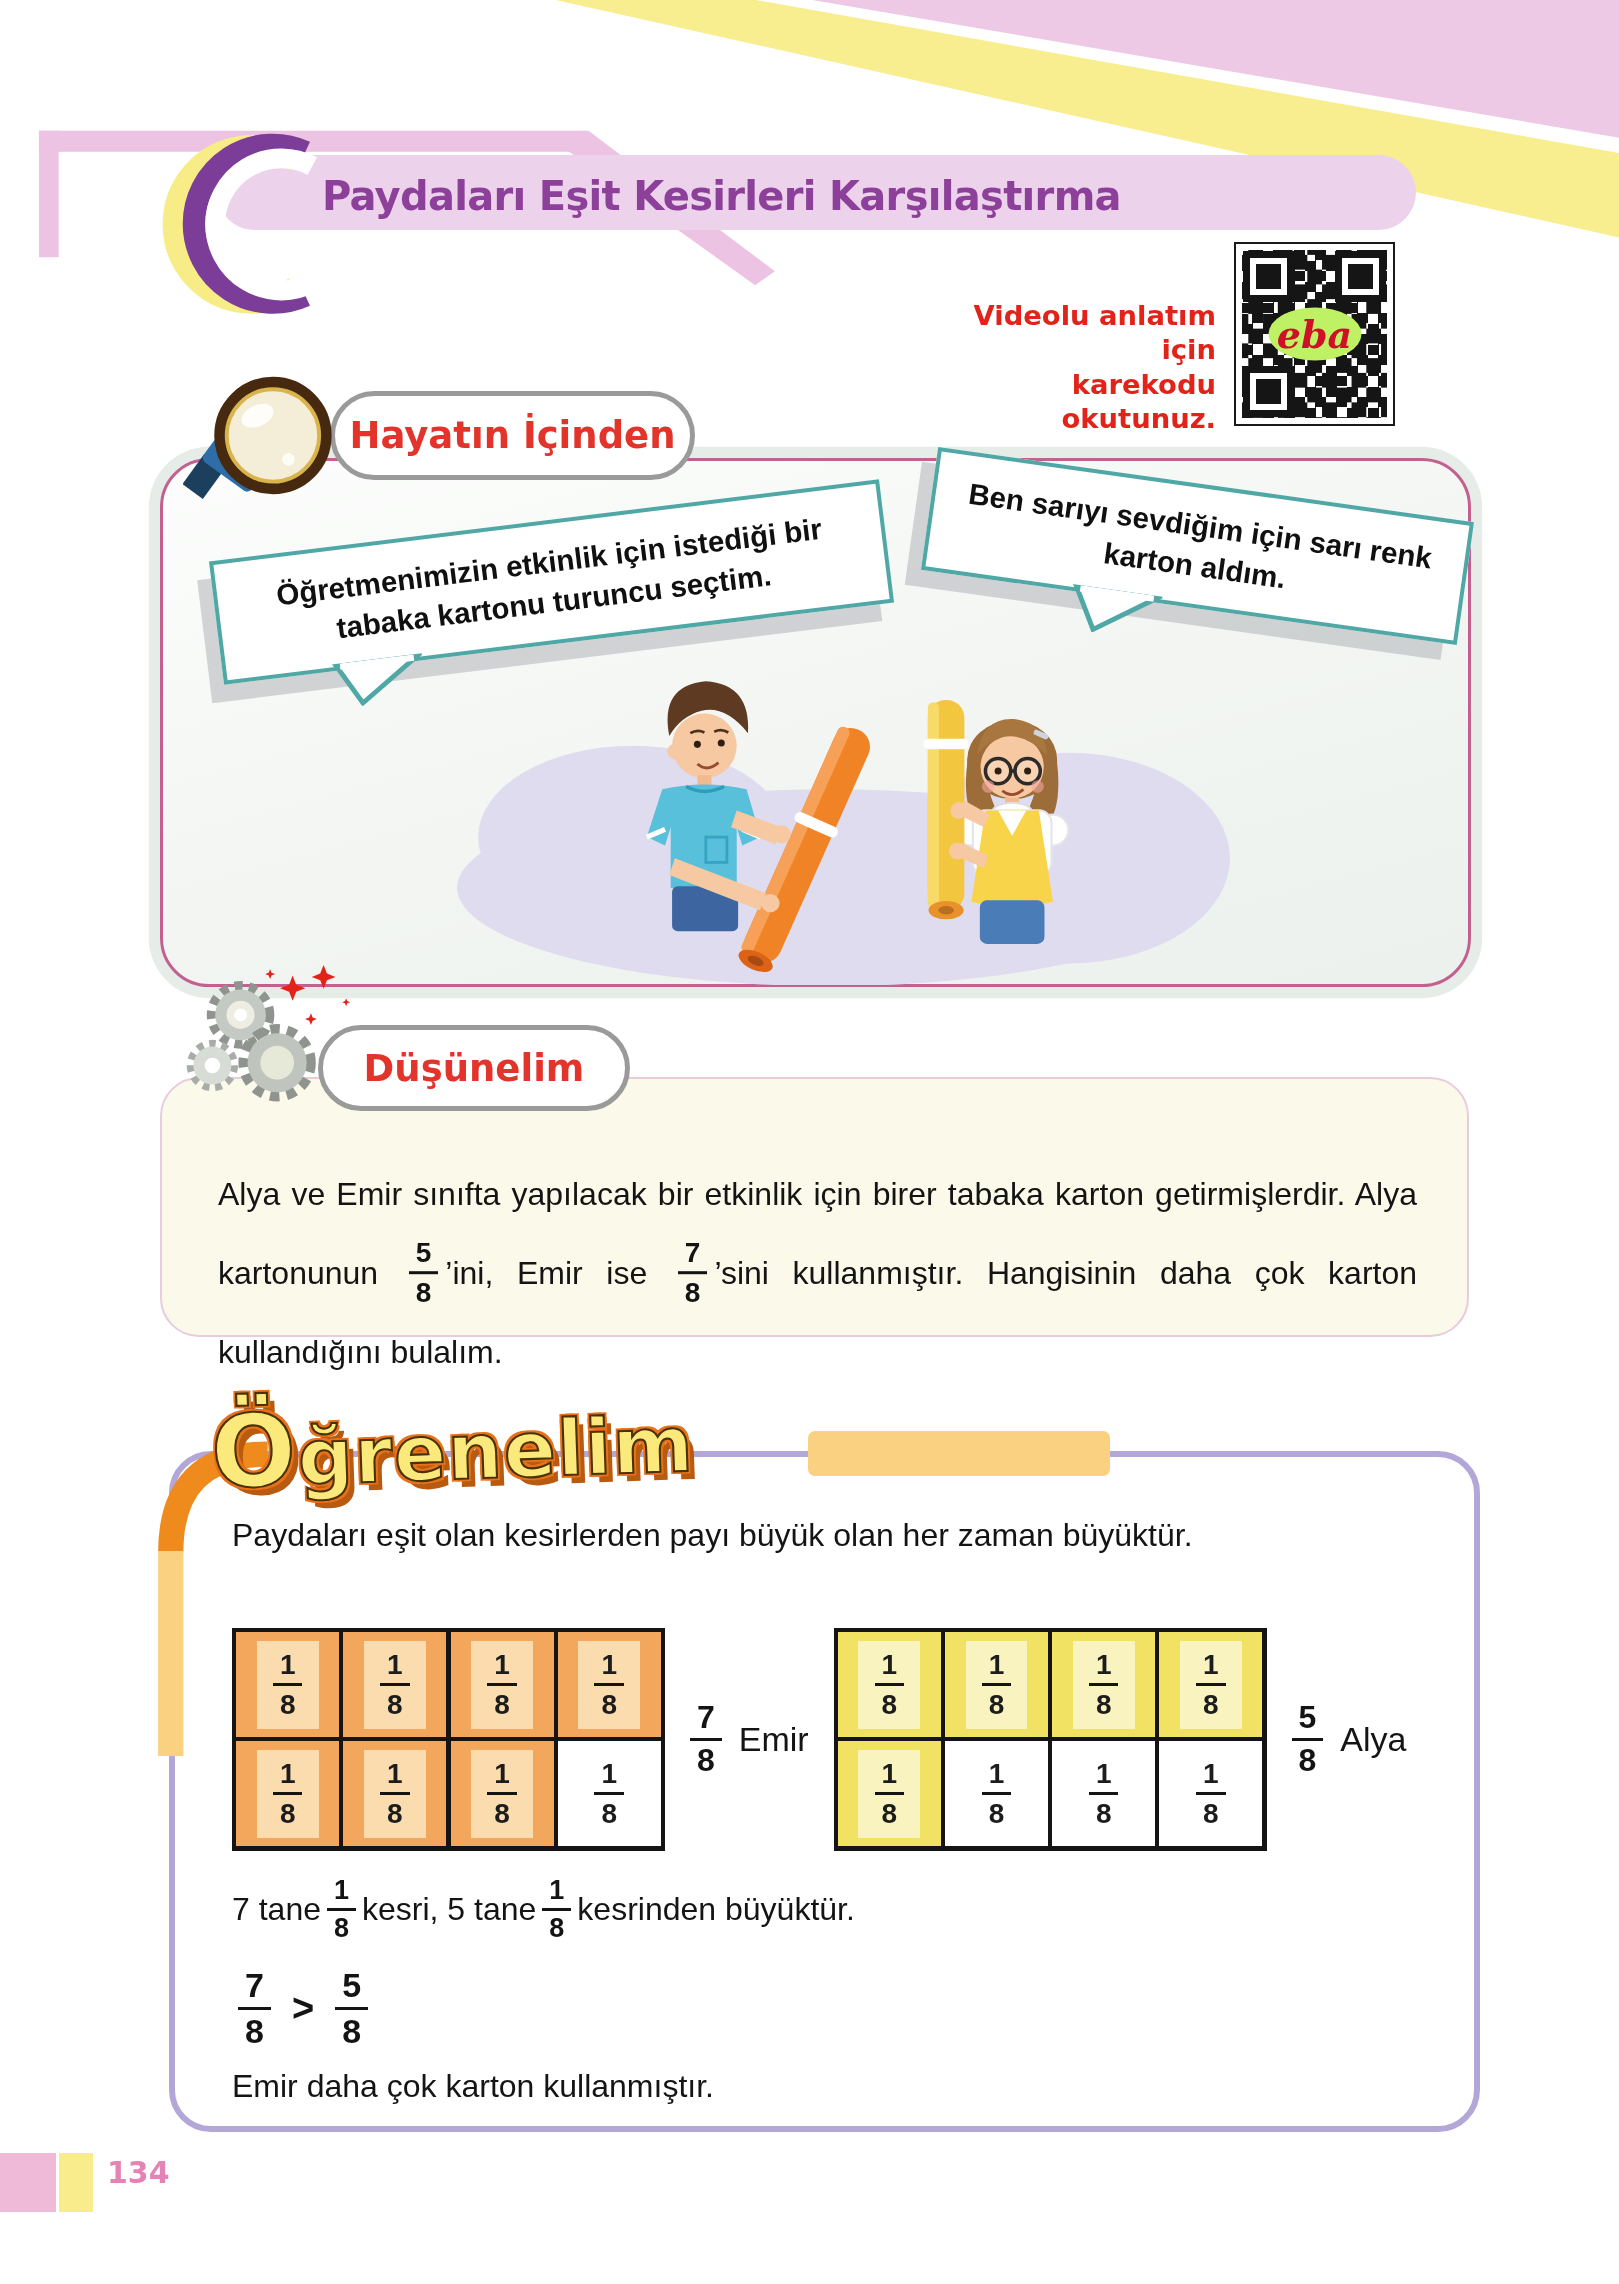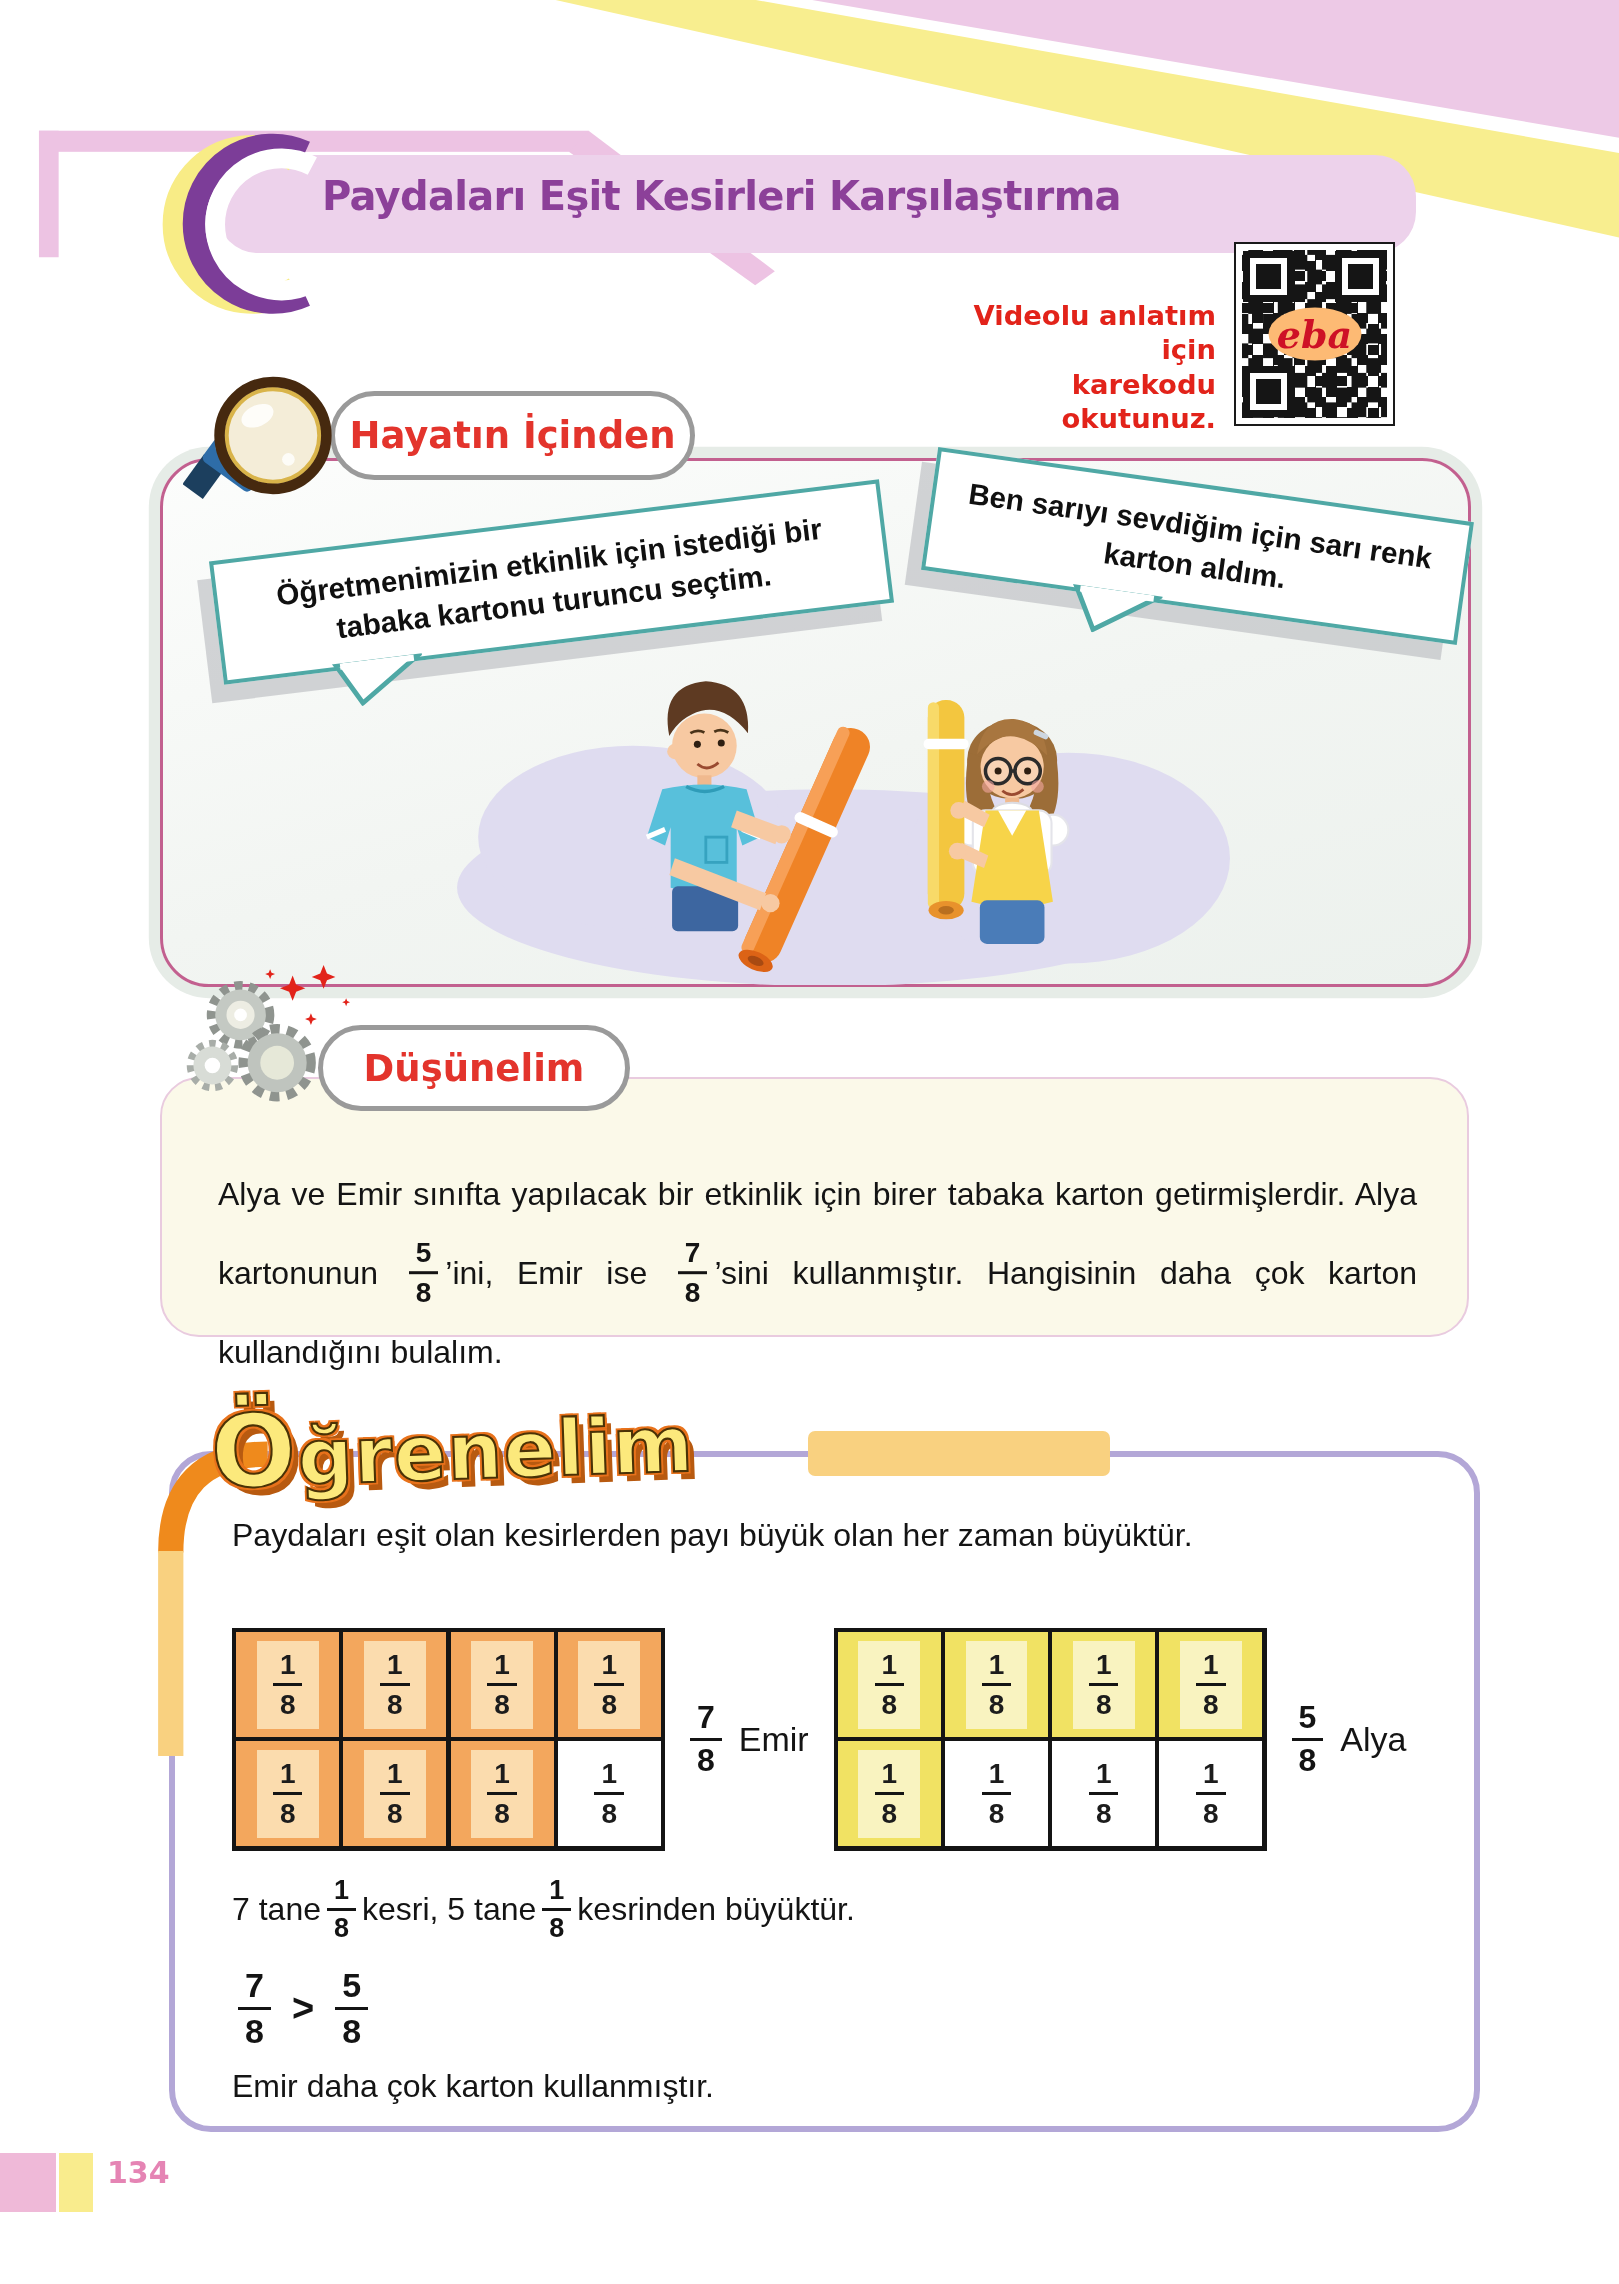--- a/index.html
+++ b/index.html
@@ -3,42 +3,42 @@
 <meta charset="utf-8">
 <style>
   html,body{margin:0;padding:0;background:#fff;}
   .page{position:relative;width:1620px;height:2284px;background:#fff;overflow:hidden;
         font-family:"Liberation Sans",sans-serif;color:#1c1c1c;}
 
   
   .topdeco{position:absolute;left:0;top:0;}
 
   
-  .banner{position:absolute;left:217px;top:155px;width:1199px;height:98px;
+  .banner{position:absolute;left:217px;top:155px;width:1199px;height:75px;
           background:#EDD2EB;border-radius:41px;text-align:center;}
   .banner-title{position:absolute;left:105px;top:0;height:82px;display:flex;align-items:center;
           font-family:"DejaVu Sans",sans-serif;font-weight:bold;font-size:40px;
           color:#8C4099;letter-spacing:-0.7px;white-space:nowrap;}
   .c-deco{position:absolute;left:128px;top:121px;}
 
   
   .qr-caption{position:absolute;left:935px;top:299px;width:281px;text-align:right;
           font-family:"DejaVu Sans",sans-serif;font-weight:bold;font-size:27.4px;
           color:#E2231A;line-height:1.25;}
   .qr{position:absolute;left:1234px;top:242px;width:157px;height:180px;background:#fff;
           border:2.8px solid #1a1a1a;}
   .qr-pat{position:absolute;inset:5.6px;
           background:
            repeating-conic-gradient(#151515 0% 25%, transparent 0% 50%) 0 0/21px 21px,
            repeating-conic-gradient(#151515 0% 25%, #fff 0% 50%) 6.3px 4.9px/29.5px 29.5px;}
   .finder{position:absolute;width:37px;height:37px;border:7.7px solid #151515;background:#fff;}
   .finder::after{content:"";position:absolute;inset:5.6px;background:#151515;}
   .finder.tl{left:7px;top:7px;} .finder.tr{right:7px;top:7px;} .finder.bl{left:7px;bottom:7px;}
   .qr-eba{position:absolute;left:50%;top:50%;transform:translate(-50%,-50%);
-          background:#fdba74;border-radius:50%;width:93px;height:53px;
+          background:#bef264;border-radius:50%;width:93px;height:53px;
           display:flex;align-items:center;justify-content:center;
           font-family:"DejaVu Serif",serif;font-style:italic;font-weight:bold;
           font-size:38px;color:#CE1126;}
 
   
   .pill{position:absolute;background:#fff;border:5.6px solid #9A9A9A;border-radius:49px;
         display:flex;align-items:center;justify-content:center;
         font-family:"DejaVu Sans",sans-serif;font-weight:bold;font-size:37px;color:#E3342C;
         z-index:6;}
   .hayat-pill{left:330px;top:391px;width:355px;height:79px;}

